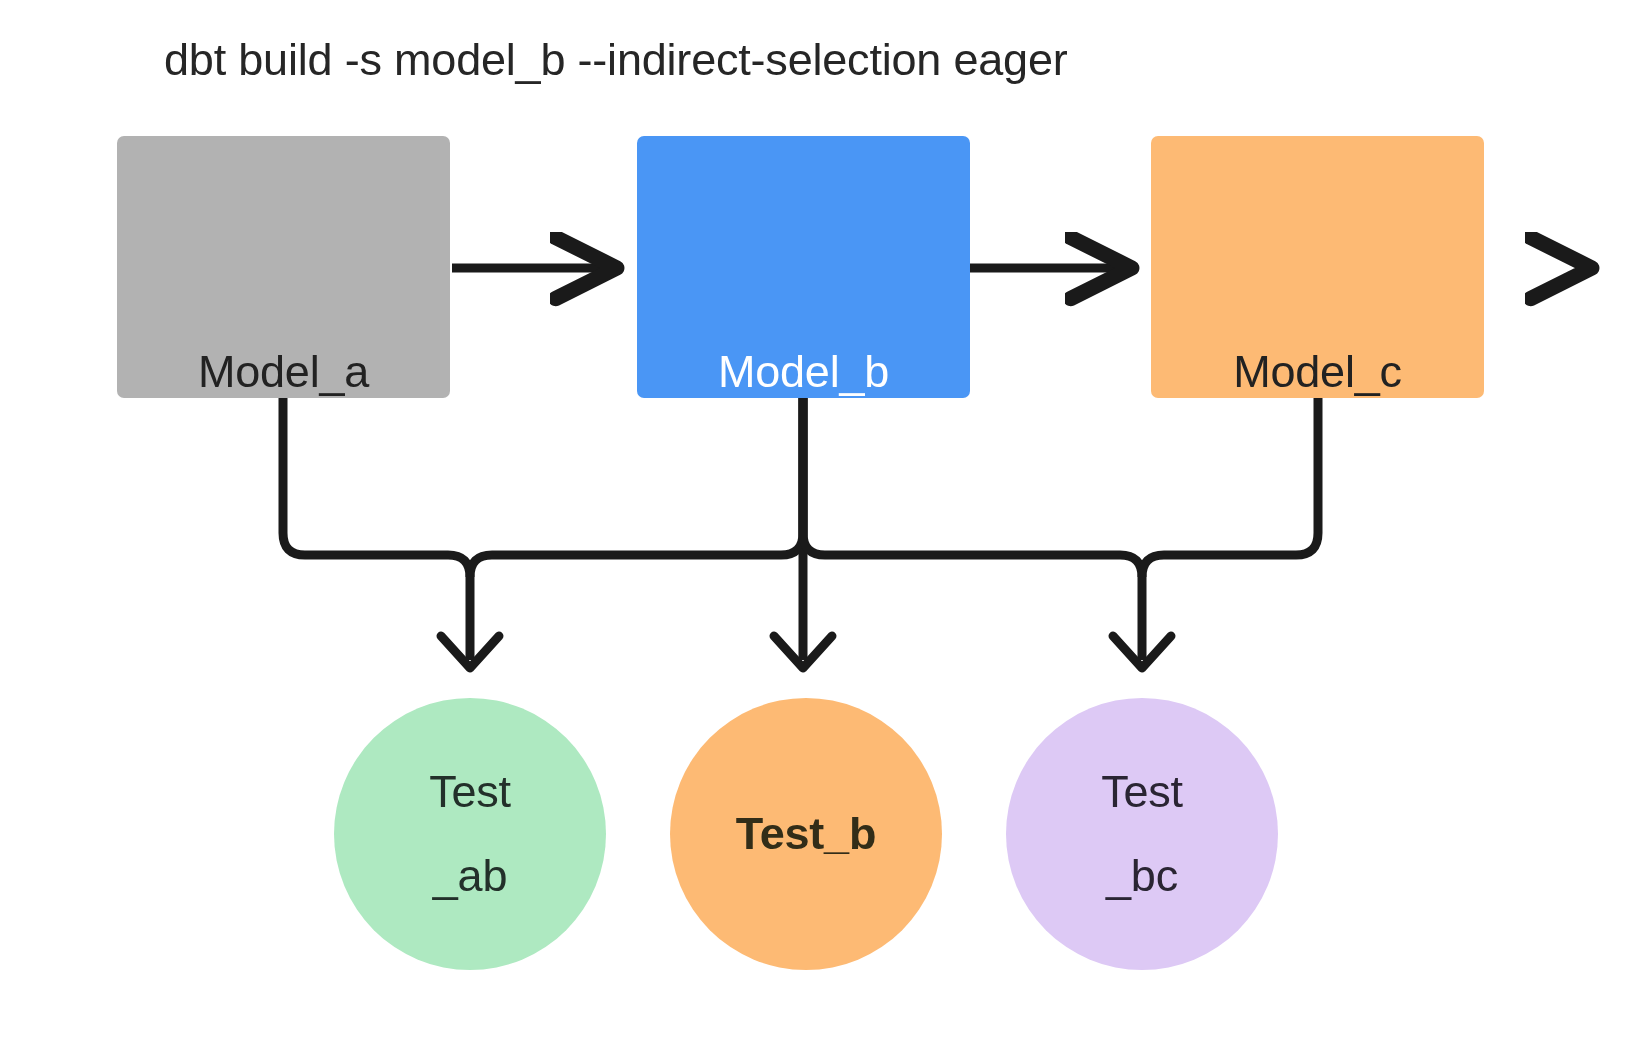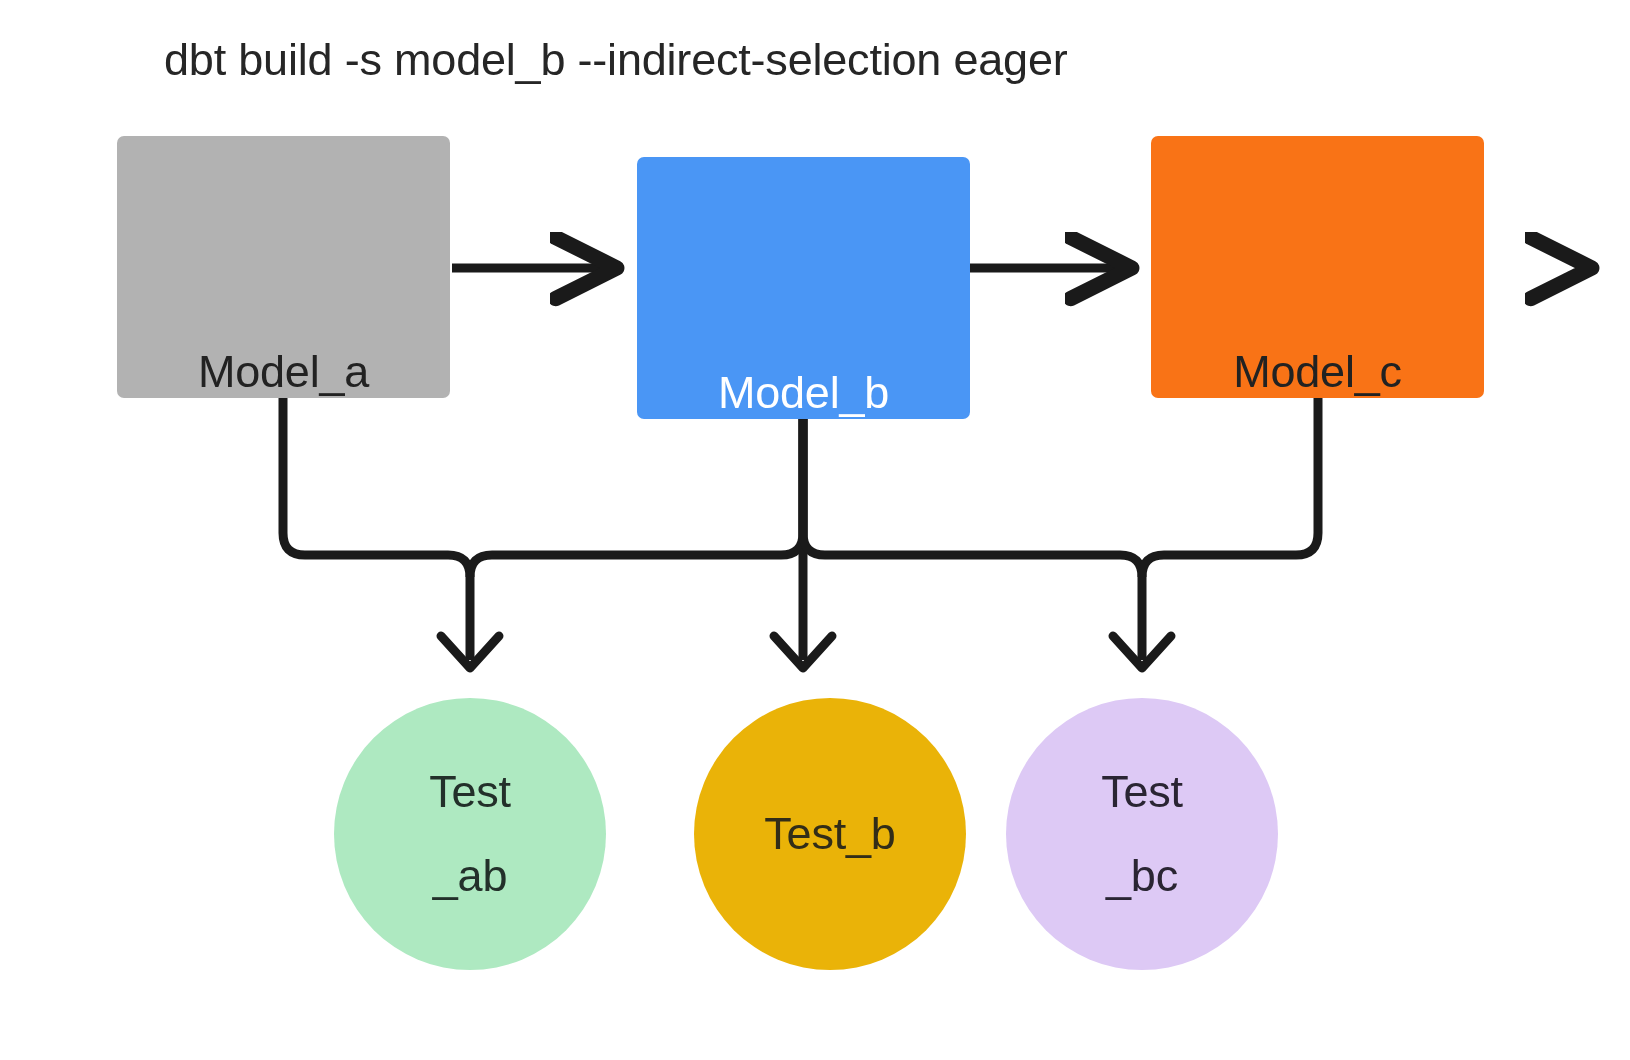--- a/index.html
+++ b/index.html
@@ -40,22 +40,22 @@
     justify-content: center;
     box-sizing: border-box;
   }
   .node-box .node-label {
     font-size: 45px;
     line-height: 52px;
     text-align: center;
     letter-spacing: -0.2px;
   }
   #model-a { left: 117px; background: #b2b2b2; }
-  #model-b { left: 637px; background: #4a96f5; margin-top: 21px; }
-  #model-c { left: 1151px; background: #f97316; }
+  #model-b { left: 637px; background: #4a96f5; }
+  #model-c { left: 1151px; background: #fdba74; }
   #model-a .node-label, #model-c .node-label { color: #222222; }
   #model-b .node-label { color: #ffffff; }
 
   .test-circle {
     position: absolute;
     top: 698px;
     width: 272px;
     height: 272px;
     border-radius: 50%;
     display: flex;
@@ -65,21 +65,21 @@
   }
   .test-circle .node-label {
     font-size: 45px;
     line-height: 84px;
     text-align: center;
     color: #23302a;
     letter-spacing: -0.2px;
     white-space: pre-line;
   }
   #test-ab { left: 334px; background: #aee9c1; }
-  #test-b  { left: 694px; background: #eab308; }
+  #test-b  { left: 670px; background: #fdba74; font-weight: bold; }
   #test-bc { left: 1006px; background: #ddc9f5; }
   #test-b .node-label { color: #322d18; }
   #test-bc .node-label { color: #2a2533; }
 
   #edges {
     position: absolute;
     left: 0;
     top: 0;
     width: 1630px;
     height: 1060px;

